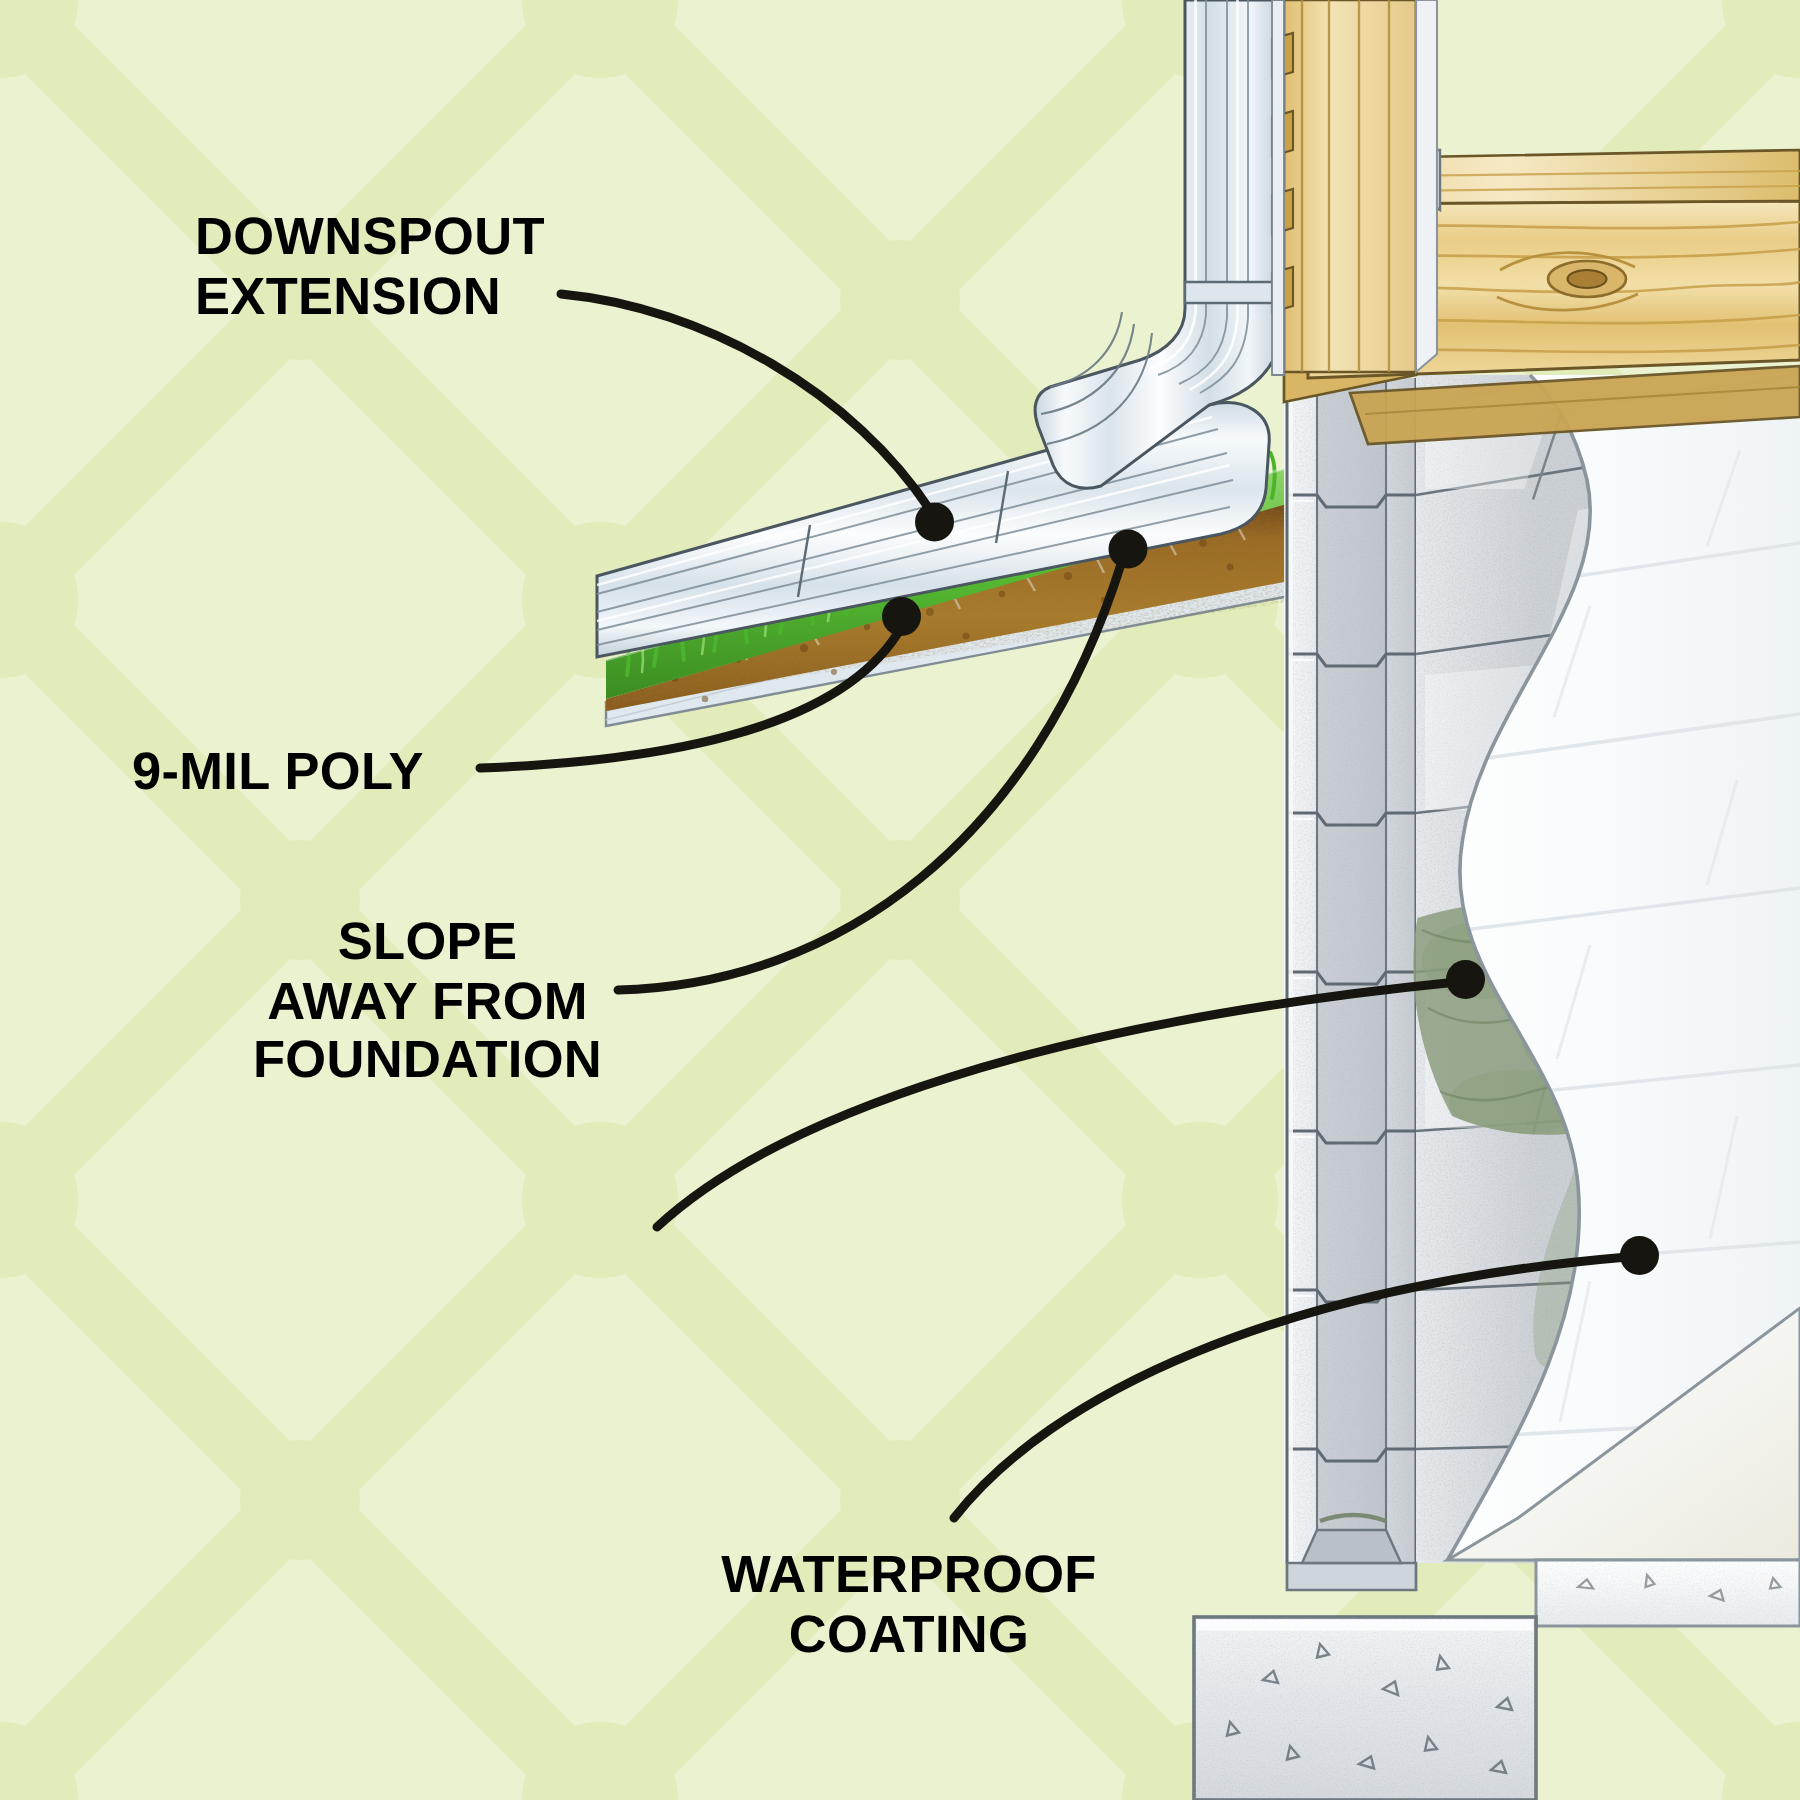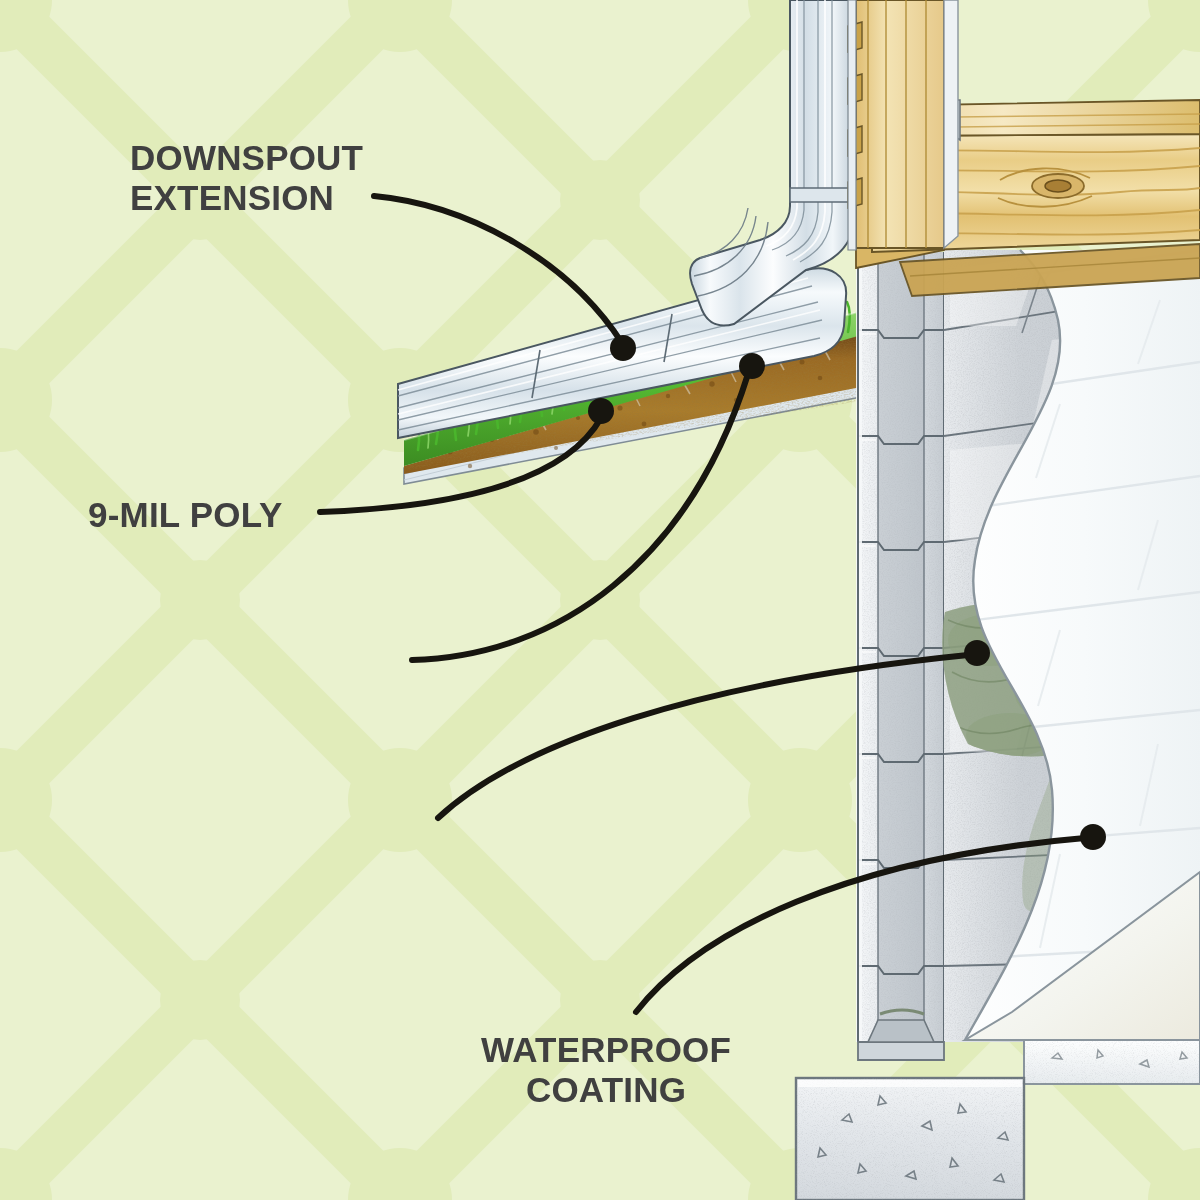--- a/index.html
+++ b/index.html
@@ -13,21 +13,21 @@
     background:#eaf2cf;
   }
   .bg-svg, .art-svg, .leader-svg{
     position:absolute; inset:0;
     width:1200px; height:1200px;
     display:block;
   }
   .labels{ position:absolute; inset:0; width:1200px; height:1200px; }
   .label{
     position:absolute;
-    color:#404040;
+    color:#000000;
     font-family:"Liberation Sans", sans-serif;
     font-weight:600;
     font-size:35px;
     line-height:1.13;
     letter-spacing:0.2px;
     white-space:pre;
     -webkit-font-smoothing:antialiased;
   }
   .label.left   { text-align:left; }
   .label.center { text-align:center; }
@@ -584,19 +584,22 @@
       <circle cx="1093" cy="837" r="13"></circle>
     </g>
   </svg>
 
   <div class="labels">
     <div class="label left lbl-downspout">DOWNSPOUT
 EXTENSION</div>
 
     <div class="label left lbl-poly">9-MIL POLY</div>
 
+    <div class="label center lbl-slope">SLOPE
+AWAY FROM
+FOUNDATION</div>
 
 
     <div class="label center lbl-waterproof">WATERPROOF
 COATING</div>
   </div>
 
 </div>
 
 </body></html>

